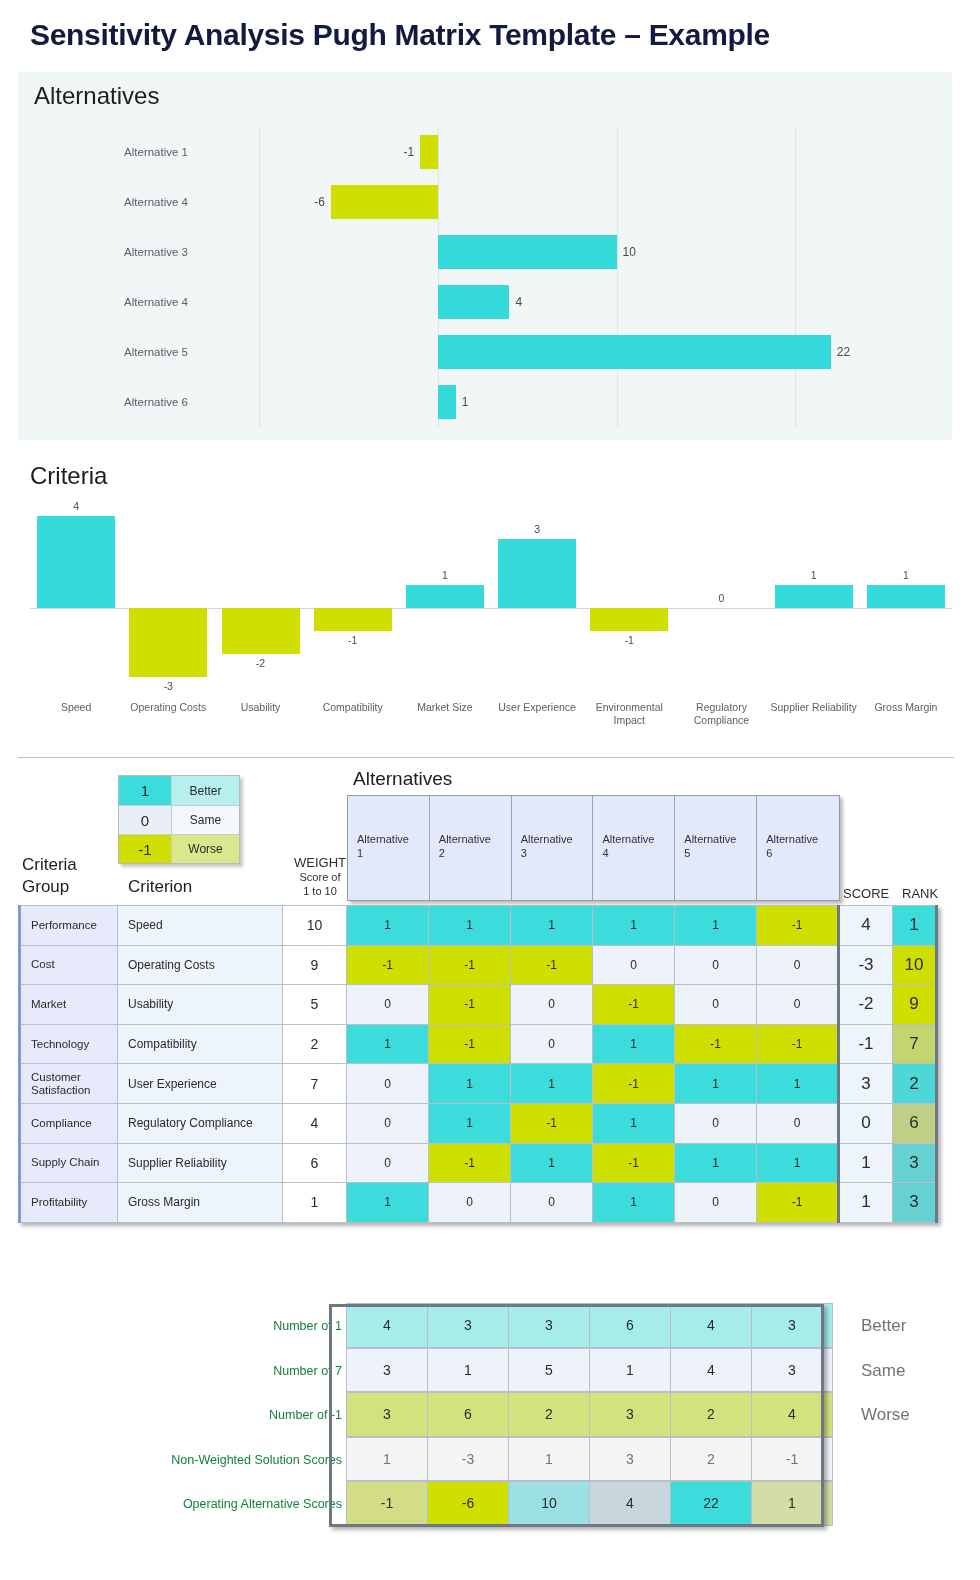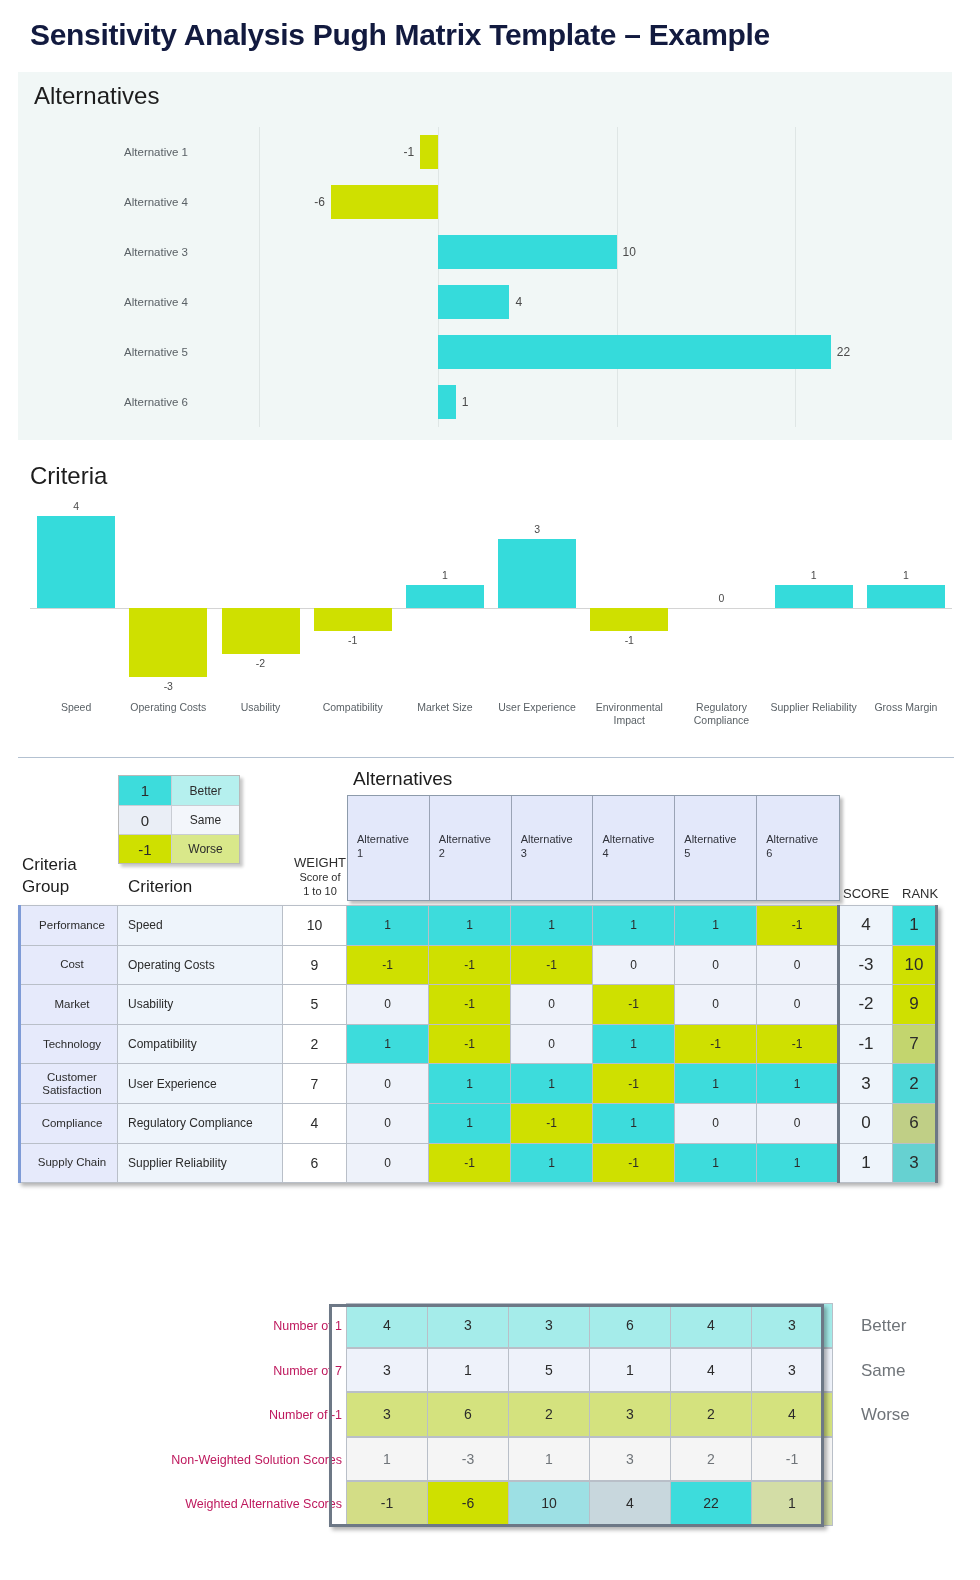--- a/index.html
+++ b/index.html
@@ -125,21 +125,21 @@
   .matrix {
     position: absolute; left: 18px; top: 905px;
     border-collapse: collapse; table-layout: fixed;
     box-shadow: 3px 3px 4px rgba(0,0,0,0.3);
   }
   .matrix td {
     border: 1px solid #b9bfc8; height: 39.6px; font-size: 13px;
     text-align: center; color: #2b2b2b; padding: 0 4px;
   }
   .matrix td.grp {
-    width: 98px; background: #e6eafb; text-align: center; padding-left: 10px;
+    width: 98px; background: #e6eafb; text-align: left; padding-left: 10px;
     font-size: 11.5px; line-height: 13px; border-left: 3px solid #7e9bd6;
   }
   .matrix td.crit {
     width: 165px; background: #eef4fb; text-align: left; padding-left: 10px;
     font-size: 12px;
   }
   .matrix td.wt { width: 64px; background: #ffffff; font-size: 14px; }
   .matrix td.cell { width: 82px; font-size: 12px; }
   .matrix td.cell.v1  { background: #3ddcdc; }
   .matrix td.cell.v0  { background: #eef2fa; }
@@ -151,21 +151,21 @@
   }
   .matrix td.rank { width: 44px; font-size: 17px; border-right: 3px solid #6d7886; }
 
   
   .summary {
     position: absolute; left: 18px; top: 1304px; width: 940px;
   }
   .sum-row { position: relative; height: 44.5px; }
   .sum-label {
     position: absolute; left: 4px; width: 320px; text-align: right;
-    font-size: 12.5px; color: #be185d; line-height: 44.5px;
+    font-size: 12.5px; color: #15803d; line-height: 44.5px;
   }
   .sum-cells { position: absolute; left: 329px; top: 0; display: flex; }
   .sum-cell {
     width: 82px; height: 44.5px; line-height: 43px; text-align: center;
     font-size: 14px; color: #2b2b2b;
     border: 1px solid #b9bfc8; margin-left: -1px; margin-top: -1px;
   }
   .sum-legend {
     position: absolute; left: 843px; font-size: 17px; color: #6f7479;
     line-height: 44.5px;
@@ -371,20 +371,33 @@
           <td class="wt">6</td>
           <td class="cell v0">0</td>
           <td class="cell vm1">-1</td>
           <td class="cell v1">1</td>
           <td class="cell vm1">-1</td>
           <td class="cell v1">1</td>
           <td class="cell v1 lastcol">1</td>
           <td class="score">1</td>
           <td class="rank" style="background: rgb(102, 209, 209);">3</td>
         </tr>
+        <tr>
+          <td class="grp">Profitability</td>
+          <td class="crit">Gross Margin</td>
+          <td class="wt">1</td>
+          <td class="cell v1">1</td>
+          <td class="cell v0">0</td>
+          <td class="cell v0">0</td>
+          <td class="cell v1">1</td>
+          <td class="cell v0">0</td>
+          <td class="cell vm1 lastcol">-1</td>
+          <td class="score">1</td>
+          <td class="rank" style="background: rgb(102, 209, 209);">3</td>
+        </tr>
       </tbody>
   </table>
 
   <div class="summary" id="summary">
       <div class="sum-row">
         <div class="sum-label">Number of 1</div>
         <div class="sum-cells">
           <div class="sum-cell" style="background: rgb(165, 236, 234); color: rgb(43, 43, 43);">4</div>
           <div class="sum-cell" style="background: rgb(165, 236, 234); color: rgb(43, 43, 43);">3</div>
           <div class="sum-cell" style="background: rgb(165, 236, 234); color: rgb(43, 43, 43);">3</div>
@@ -423,21 +436,21 @@
         <div class="sum-cells">
           <div class="sum-cell" style="background: rgb(245, 245, 245); color: rgb(111, 116, 121);">1</div>
           <div class="sum-cell" style="background: rgb(245, 245, 245); color: rgb(111, 116, 121);">-3</div>
           <div class="sum-cell" style="background: rgb(245, 245, 245); color: rgb(111, 116, 121);">1</div>
           <div class="sum-cell" style="background: rgb(245, 245, 245); color: rgb(111, 116, 121);">3</div>
           <div class="sum-cell" style="background: rgb(245, 245, 245); color: rgb(111, 116, 121);">2</div>
           <div class="sum-cell" style="background: rgb(245, 245, 245); color: rgb(111, 116, 121);">-1</div>
         </div>
       </div>
       <div class="sum-row">
-        <div class="sum-label">Weighted Alternative Scores</div>
+        <div class="sum-label">Operating Alternative Scores</div>
         <div class="sum-cells">
           <div class="sum-cell" style="background: rgb(211, 221, 134); color: rgb(43, 43, 43);">-1</div>
           <div class="sum-cell" style="background: rgb(207, 224, 0); color: rgb(43, 43, 43);">-6</div>
           <div class="sum-cell" style="background: rgb(157, 224, 228); color: rgb(43, 43, 43);">10</div>
           <div class="sum-cell" style="background: rgb(200, 215, 221); color: rgb(43, 43, 43);">4</div>
           <div class="sum-cell" style="background: rgb(61, 220, 220); color: rgb(43, 43, 43);">22</div>
           <div class="sum-cell" style="background: rgb(211, 221, 166); color: rgb(43, 43, 43);">1</div>
         </div>
       </div>
     </div>

